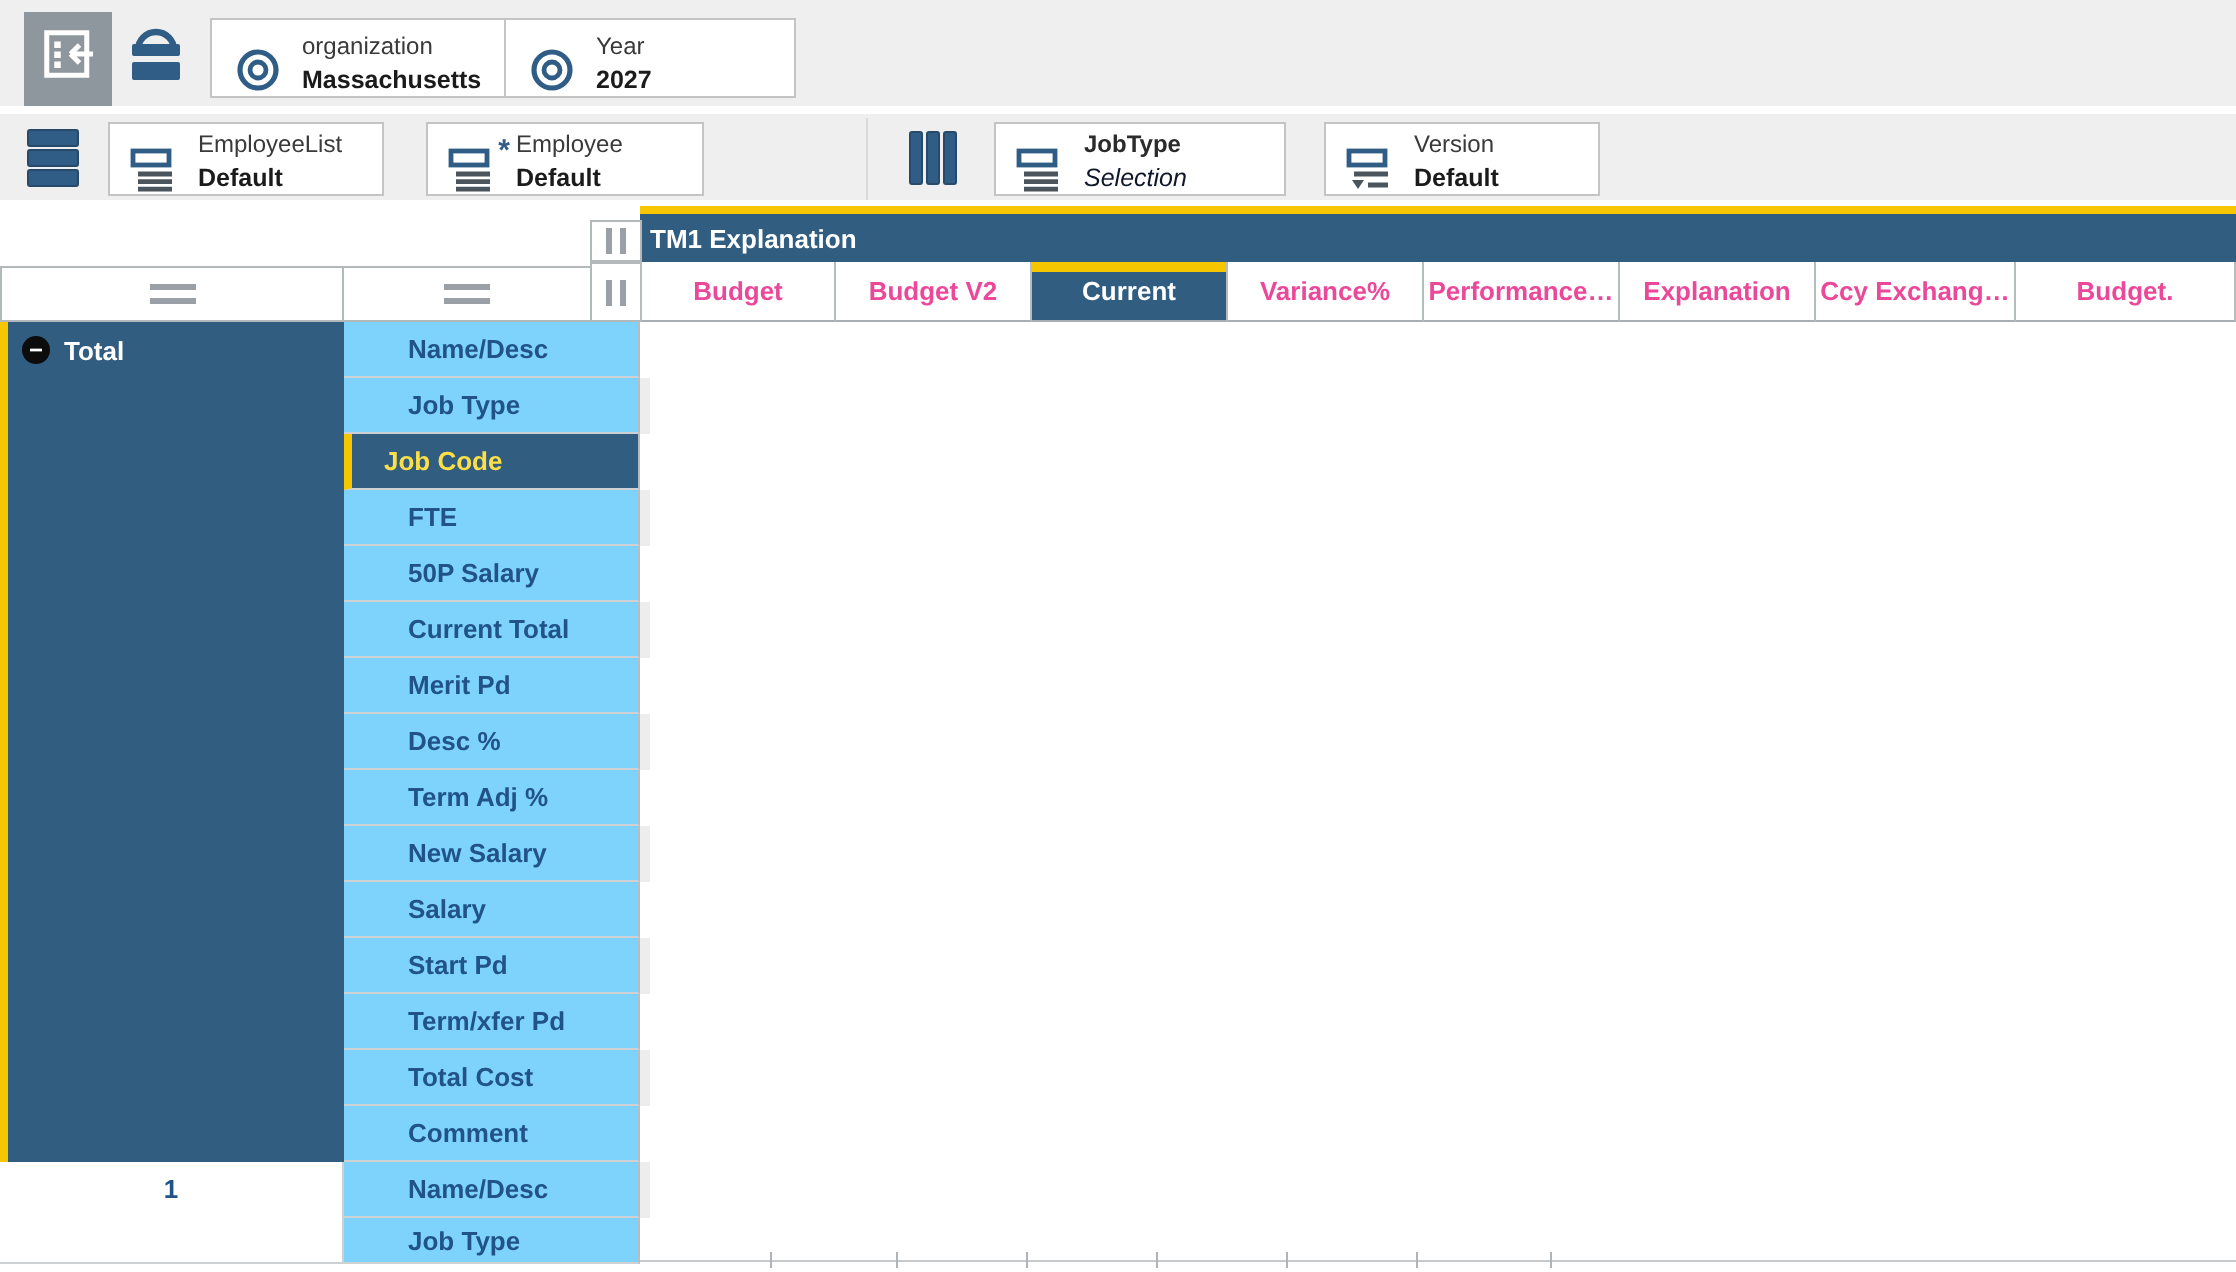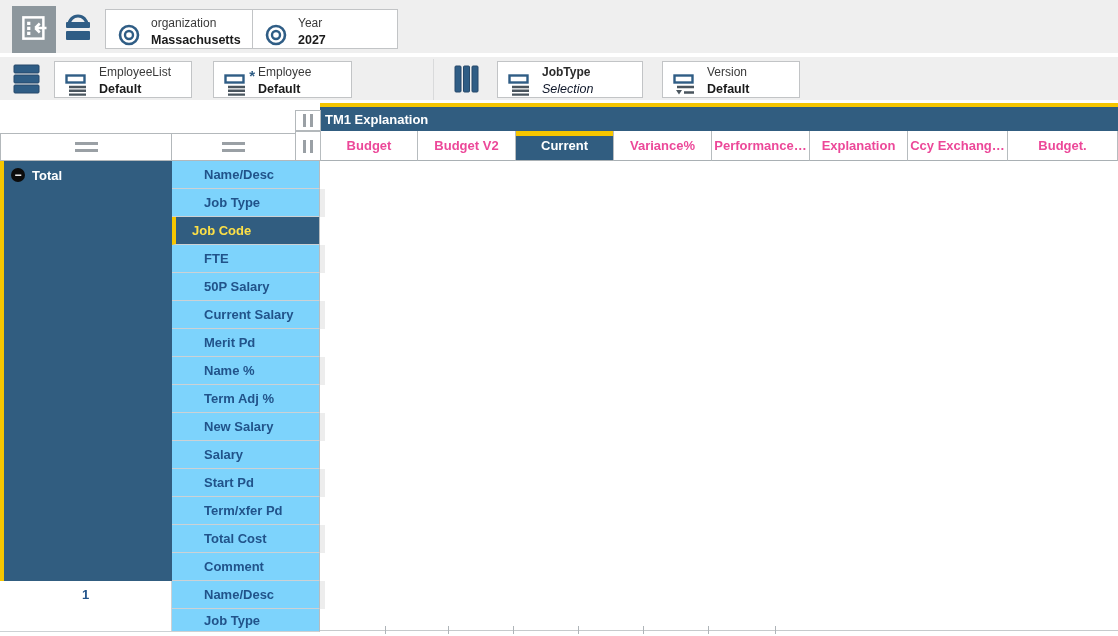--- a/index.html
+++ b/index.html
@@ -246,23 +246,23 @@
 <div class="grpone">
   <span>1</span>
 </div>
 
 <div class="rowlabels">
   <div class="rlabel">Name/Desc</div>
   <div class="rlabel">Job Type</div>
   <div class="rlabel sel">Job Code</div>
   <div class="rlabel">FTE</div>
   <div class="rlabel">50P Salary</div>
-  <div class="rlabel">Current Salary</div>
+  <div class="rlabel">Current Total</div>
   <div class="rlabel">Merit Pd</div>
-  <div class="rlabel">Name %</div>
+  <div class="rlabel">Desc %</div>
   <div class="rlabel">Term Adj %</div>
   <div class="rlabel">New Salary</div>
   <div class="rlabel">Salary</div>
   <div class="rlabel">Start Pd</div>
   <div class="rlabel">Term/xfer Pd</div>
   <div class="rlabel">Total Cost</div>
   <div class="rlabel">Comment</div>
   <div class="rlabel">Name/Desc</div>
   <div class="rlabel last">Job Type</div>
 </div>

